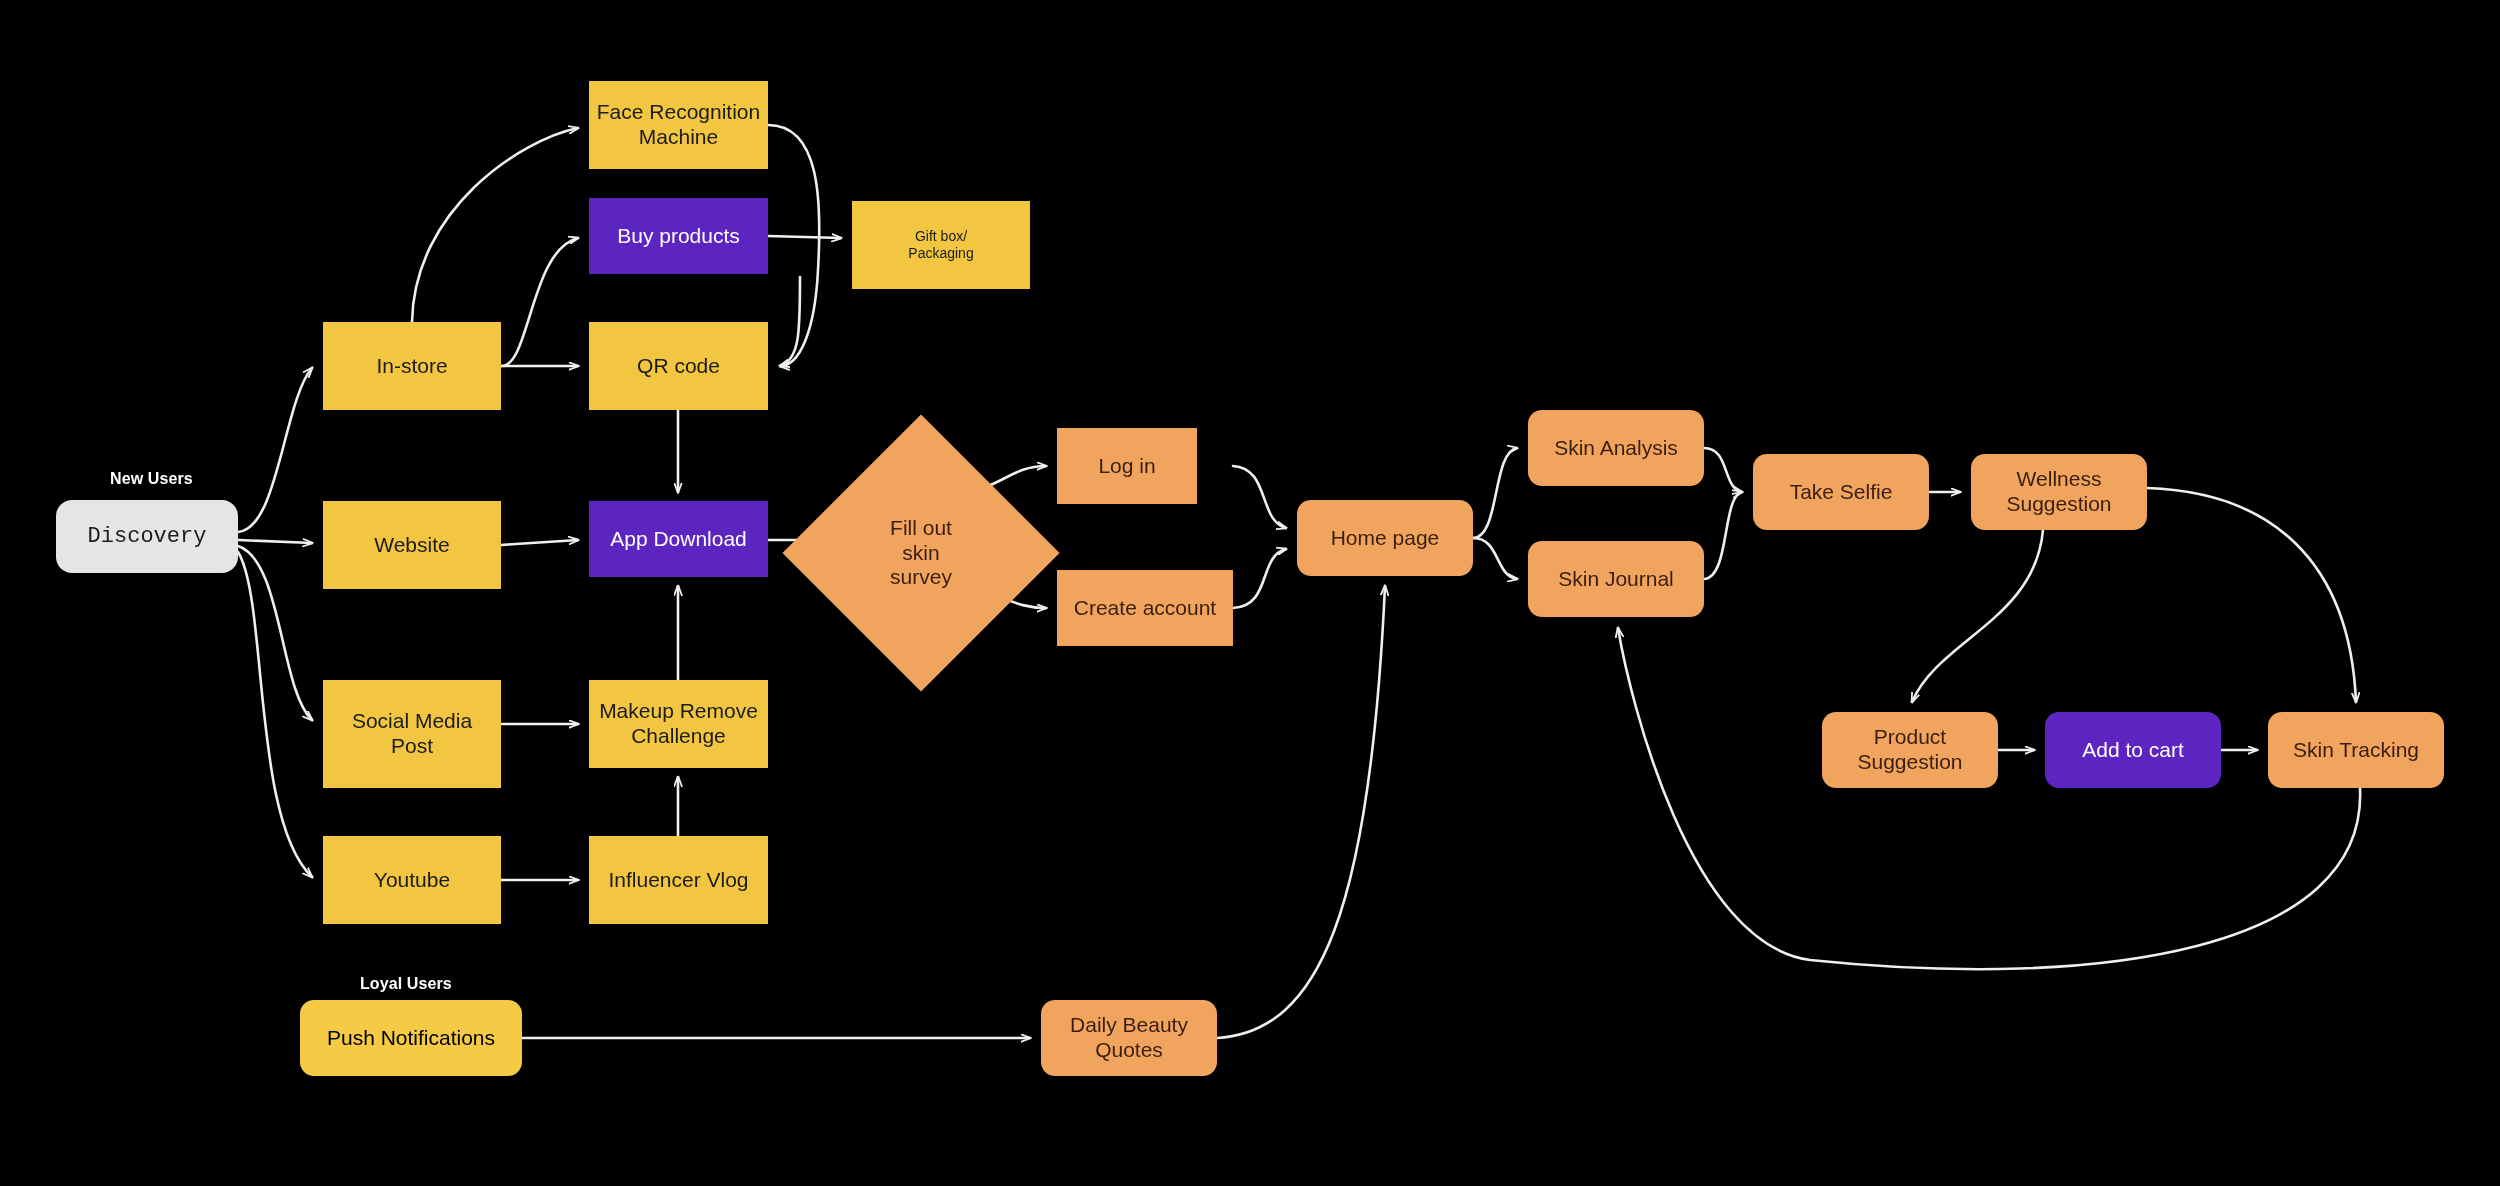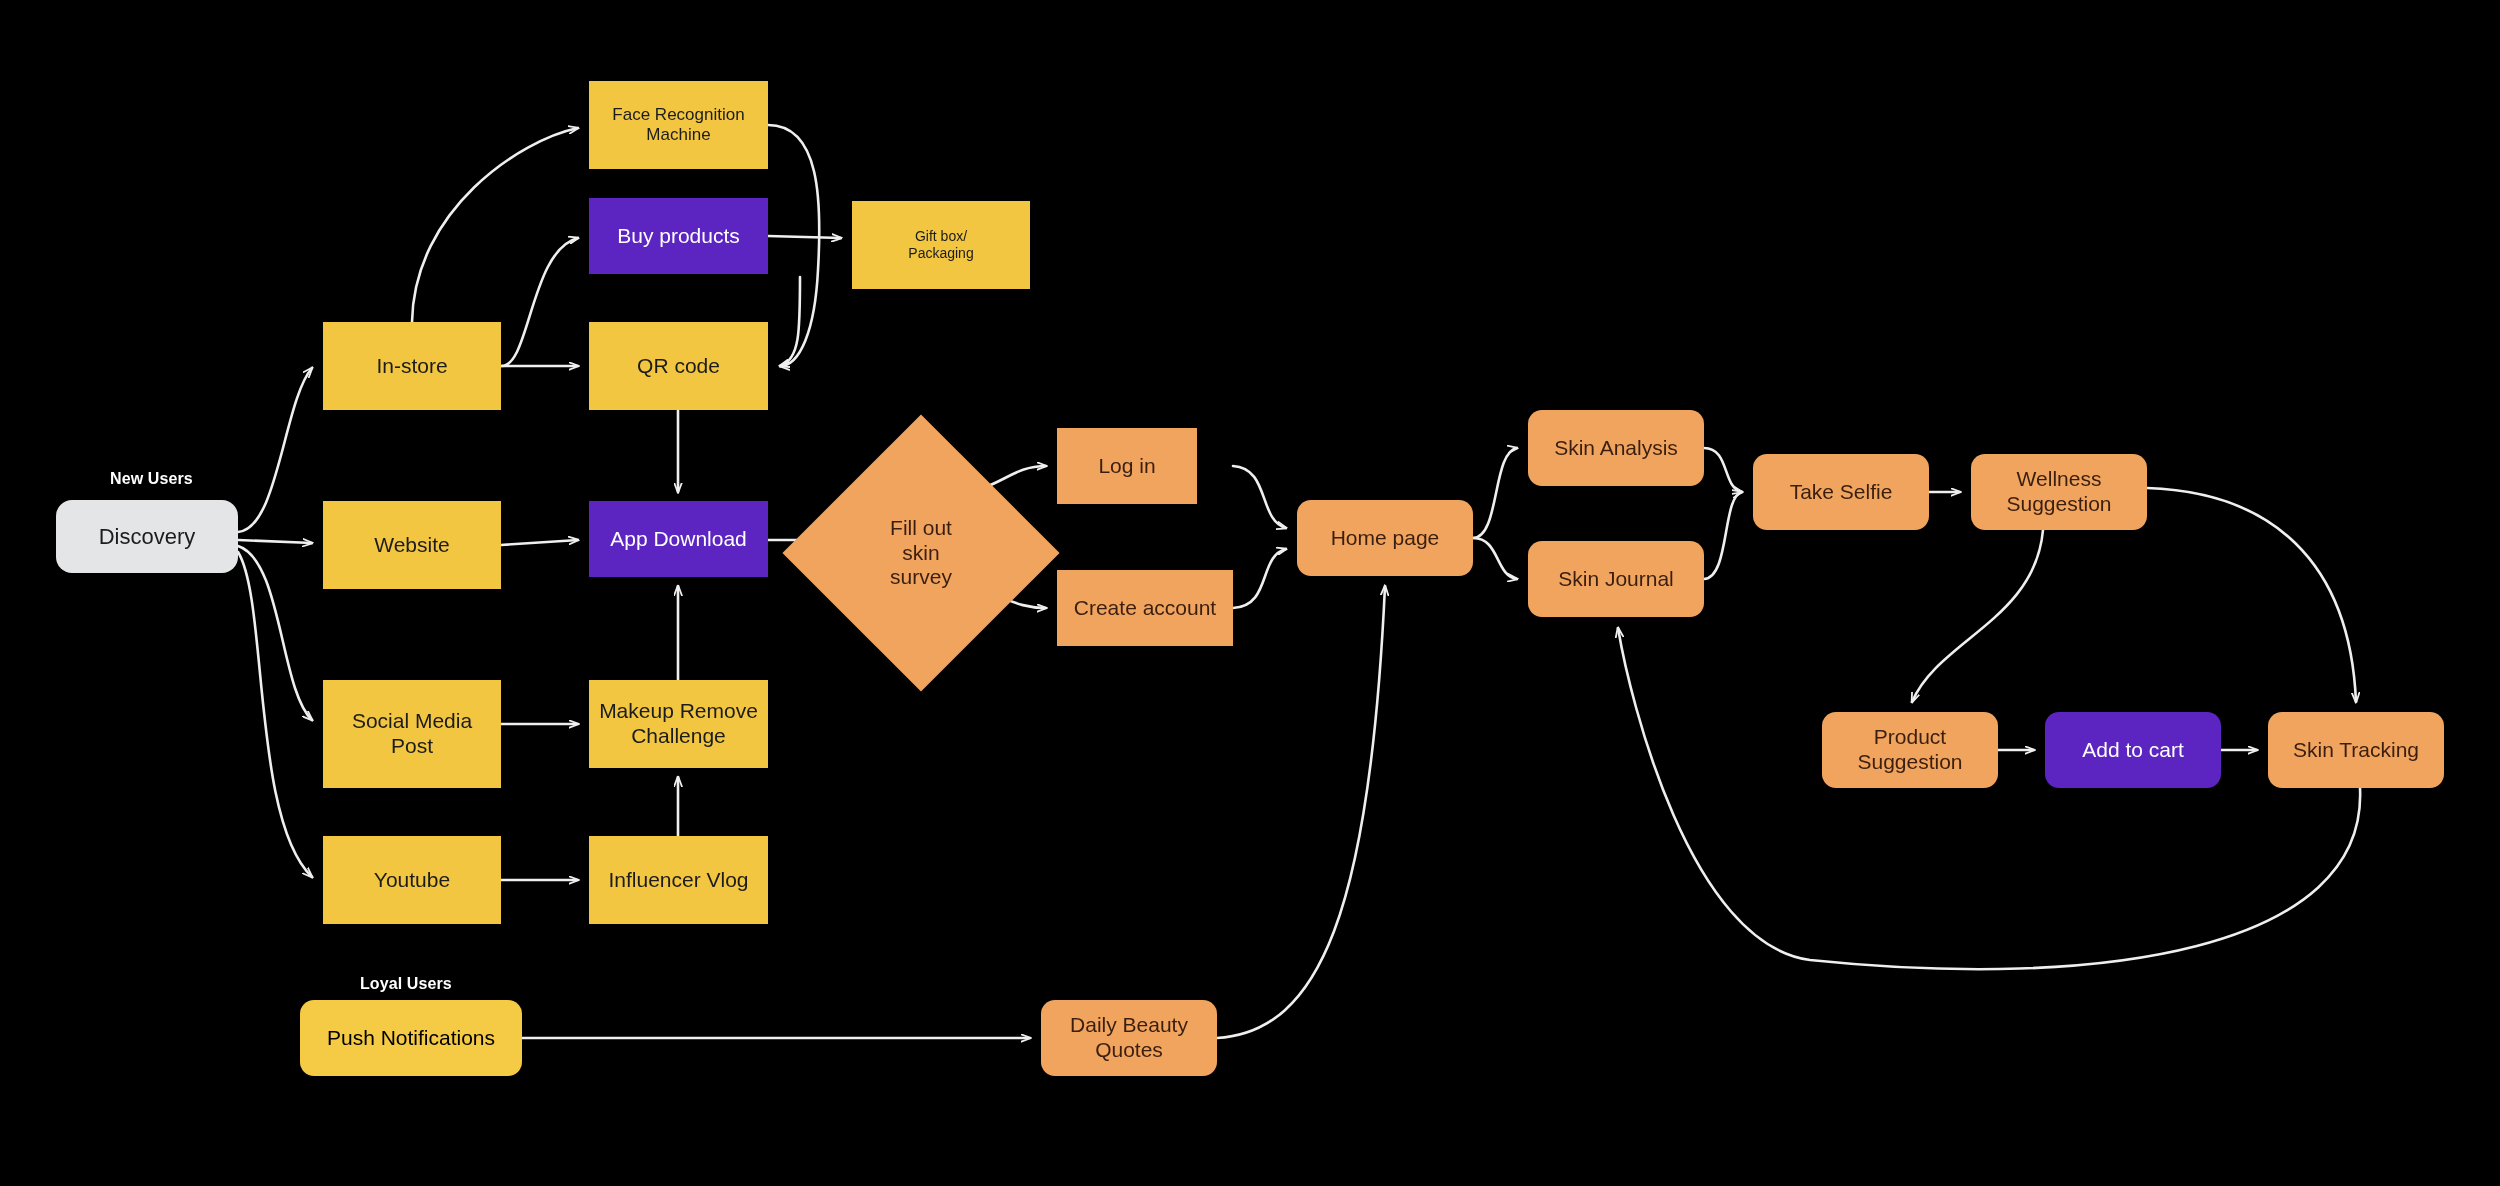--- a/index.html
+++ b/index.html
@@ -107,26 +107,26 @@
         <path d="M 2043 530 C 2035 620 1938 640 1912 702" marker-end="url(#arrowhead)"></path>
         <path d="M 2147 488 C 2270 492 2350 560 2356 702" marker-end="url(#arrowhead)"></path>
         <path d="M 1998 750 L 2034 750" marker-end="url(#arrowhead)"></path>
         <path d="M 2221 750 L 2257 750" marker-end="url(#arrowhead)"></path>
         <path d="M 2360 788 C 2368 950 2100 990 1810 960 C 1690 944 1630 700 1618 628" marker-end="url(#arrowhead)"></path>
         <path d="M 522 1038 L 1030 1038" marker-end="url(#arrowhead)"></path>
         <path d="M 1217 1038 C 1320 1032 1370 910 1385 586" marker-end="url(#arrowhead)"></path>
       </g>
   </svg>
   <div id="node-layer">
-      <div class="node n-grey-r" style="left: 56px; top: 500px; width: 182px; height: 73px; font-size: 22px;"><span style="position: relative; z-index: 2;">Discovery</span></div>
+      <div class="node n-grey-r" style="left: 56px; top: 500px; width: 182px; height: 73px; font-size: 22px;"><span style="position: relative; z-index: 2; font-family: Liberation Mono, monospace;">Discovery</span></div>
       <div class="node n-yellow" style="left: 323px; top: 322px; width: 178px; height: 88px; font-size: 21px;"><span style="position: relative; z-index: 2;">In-store</span></div>
       <div class="node n-yellow" style="left: 323px; top: 501px; width: 178px; height: 88px; font-size: 21px;"><span style="position: relative; z-index: 2;">Website</span></div>
       <div class="node n-yellow" style="left: 323px; top: 680px; width: 178px; height: 108px; font-size: 21px;"><span style="position: relative; z-index: 2;">Social Media Post</span></div>
       <div class="node n-yellow" style="left: 323px; top: 836px; width: 178px; height: 88px; font-size: 21px;"><span style="position: relative; z-index: 2;">Youtube</span></div>
-      <div class="node n-yellow" style="left: 589px; top: 81px; width: 179px; height: 88px; font-size: 17px;"><span style="position: relative; z-index: 2;">Face Recognition
+      <div class="node n-yellow" style="left: 589px; top: 81px; width: 179px; height: 88px; font-size: 21px;"><span style="position: relative; z-index: 2;">Face Recognition
 Machine</span></div>
       <div class="node n-purple" style="left: 589px; top: 198px; width: 179px; height: 76px; font-size: 21px;"><span style="position: relative; z-index: 2;">Buy products</span></div>
       <div class="node n-yellow" style="left: 589px; top: 322px; width: 179px; height: 88px; font-size: 21px;"><span style="position: relative; z-index: 2;">QR code</span></div>
       <div class="node n-yellow" style="left: 852px; top: 201px; width: 178px; height: 88px; font-size: 14px;"><span style="position: relative; z-index: 2;">Gift box/
 Packaging</span></div>
       <div class="node n-purple" style="left: 589px; top: 501px; width: 179px; height: 76px; font-size: 21px;"><span style="position: relative; z-index: 2;">App Download</span></div>
       <div class="node n-yellow" style="left: 589px; top: 680px; width: 179px; height: 88px; font-size: 21px;"><span style="position: relative; z-index: 2;">Makeup Remove
 Challenge</span></div>
       <div class="node n-yellow" style="left: 589px; top: 836px; width: 179px; height: 88px; font-size: 21px;"><span style="position: relative; z-index: 2;">Influencer Vlog</span></div>
       <div class="node n-diamond" style="left: 823px; top: 455px; width: 196px; height: 196px; font-size: 21px;"><div class="diamond-shape"></div><span style="position: relative; z-index: 2;">Fill out

